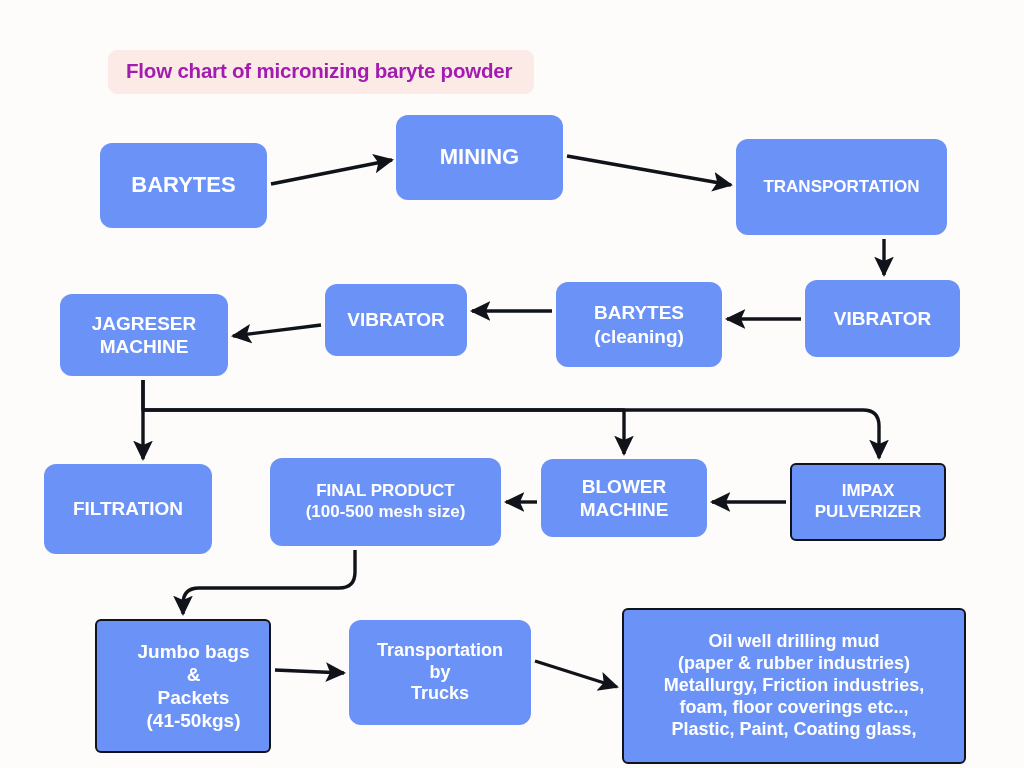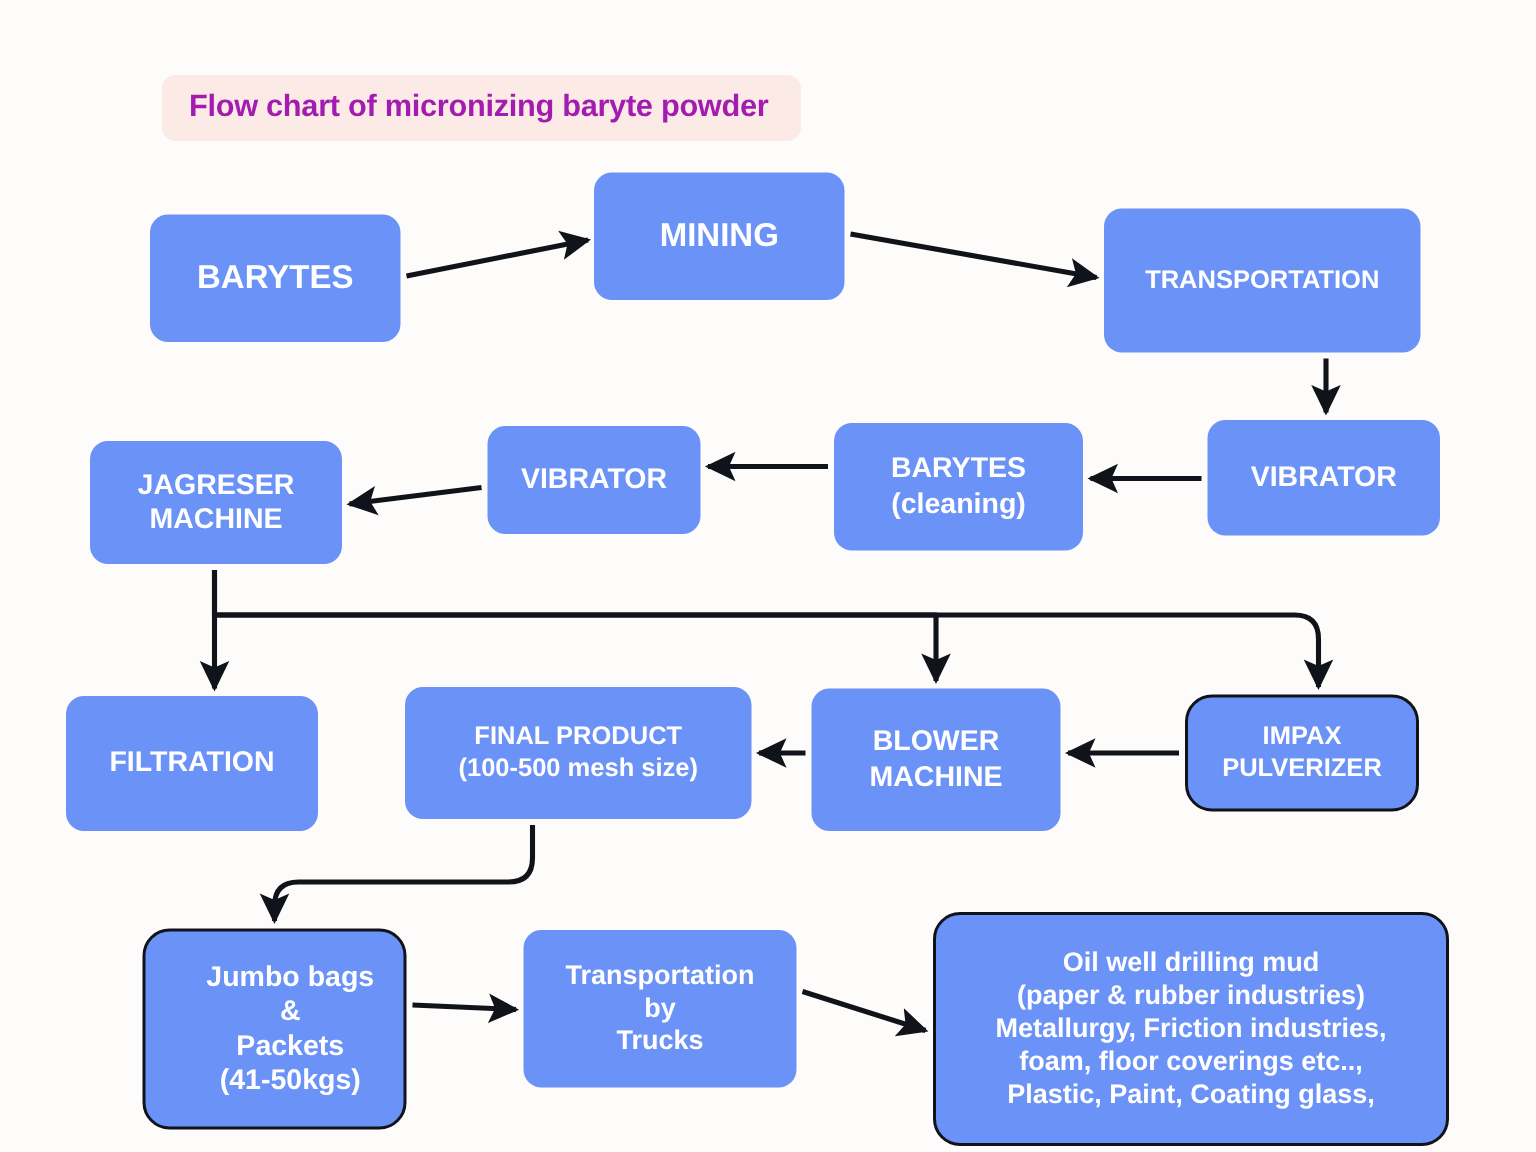--- a/index.html
+++ b/index.html
@@ -49,21 +49,21 @@
     display: flex;
     align-items: center;
     justify-content: center;
     text-align: center;
     line-height: 1.22;
     box-sizing: border-box;
     padding: 4px 7px;
   }
   .node.outlined {
     border: 2.5px solid #11131a;
-    border-radius: 18px;
+    border-radius: 6px;
   }
   .node .lines {
     display: block;
     width: 100%;
   }
   .node .lines span {
     display: block;
   }
 </style>
 </head>
@@ -140,21 +140,21 @@
         <span class="lines">
           <span>FILTRATION</span>
         </span>
       </div>
       <div class="node" style="left: 270px; top: 458px; width: 231px; height: 88px; font-size: 17px;">
         <span class="lines">
           <span>FINAL PRODUCT</span>
           <span>(100-500 mesh size)</span>
         </span>
       </div>
-      <div class="node" style="left: 541px; top: 459px; width: 166px; height: 95px; font-size: 19px;">
+      <div class="node" style="left: 541px; top: 459px; width: 166px; height: 78px; font-size: 19px;">
         <span class="lines">
           <span>BLOWER</span>
           <span>MACHINE</span>
         </span>
       </div>
       <div class="node outlined" style="left: 790px; top: 463px; width: 156px; height: 78px; font-size: 17px;">
         <span class="lines">
           <span>IMPAX</span>
           <span>PULVERIZER</span>
         </span>

